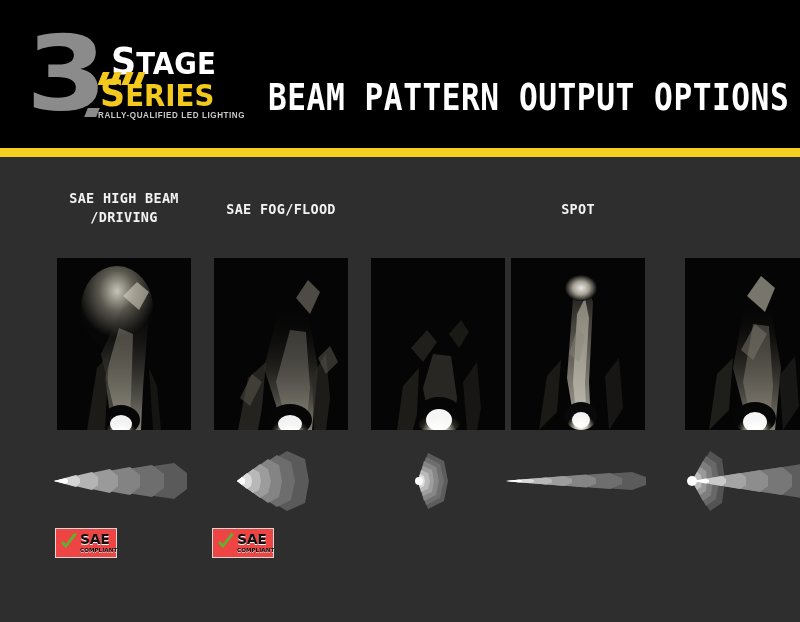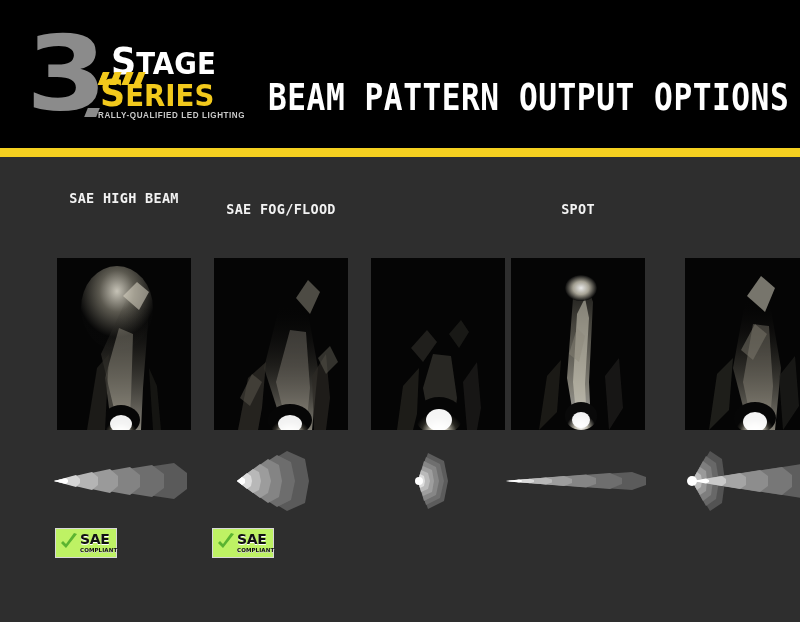--- a/index.html
+++ b/index.html
@@ -190,21 +190,21 @@
     width: 62px;
     height: 30px;
     background: #d8d8d8;
     padding: 1px;
     box-sizing: border-box;
   }
   .sae-inner {
     position: relative;
     width: 100%;
     height: 100%;
-    background: #bef264;
+    background: #ef4444;
     box-sizing: border-box;
   }
   .sae-check {
     position: absolute;
     left: 3px; top: 4px;
     width: 20px;
     height: 20px;
   }
   .sae-text {
     position: absolute;
@@ -254,20 +254,21 @@
     <div id="header-title">BEAM PATTERN OUTPUT OPTIONS</div>
   </div>
 
   <div id="divider"></div>
 
   <div id="content">
 
     <div class="column" style="left:12px">
       <div class="col-label two-line">
         <div>SAE HIGH BEAM</div>
+        <div>/DRIVING</div>
       </div>
 
       <div class="photo">
         <svg width="134" height="172" viewBox="0 0 134 172">
           <defs>
             <radialGradient id="p1a" cx="0.5" cy="0.93" r="0.42">
               <stop offset="0" stop-color="#ffffff"></stop>
                 <stop offset="0.35" stop-color="#cfcbbd"></stop>
               <stop offset="0.75" stop-color="#35332c"></stop>
                 <stop offset="1" stop-color="#060606"></stop>

